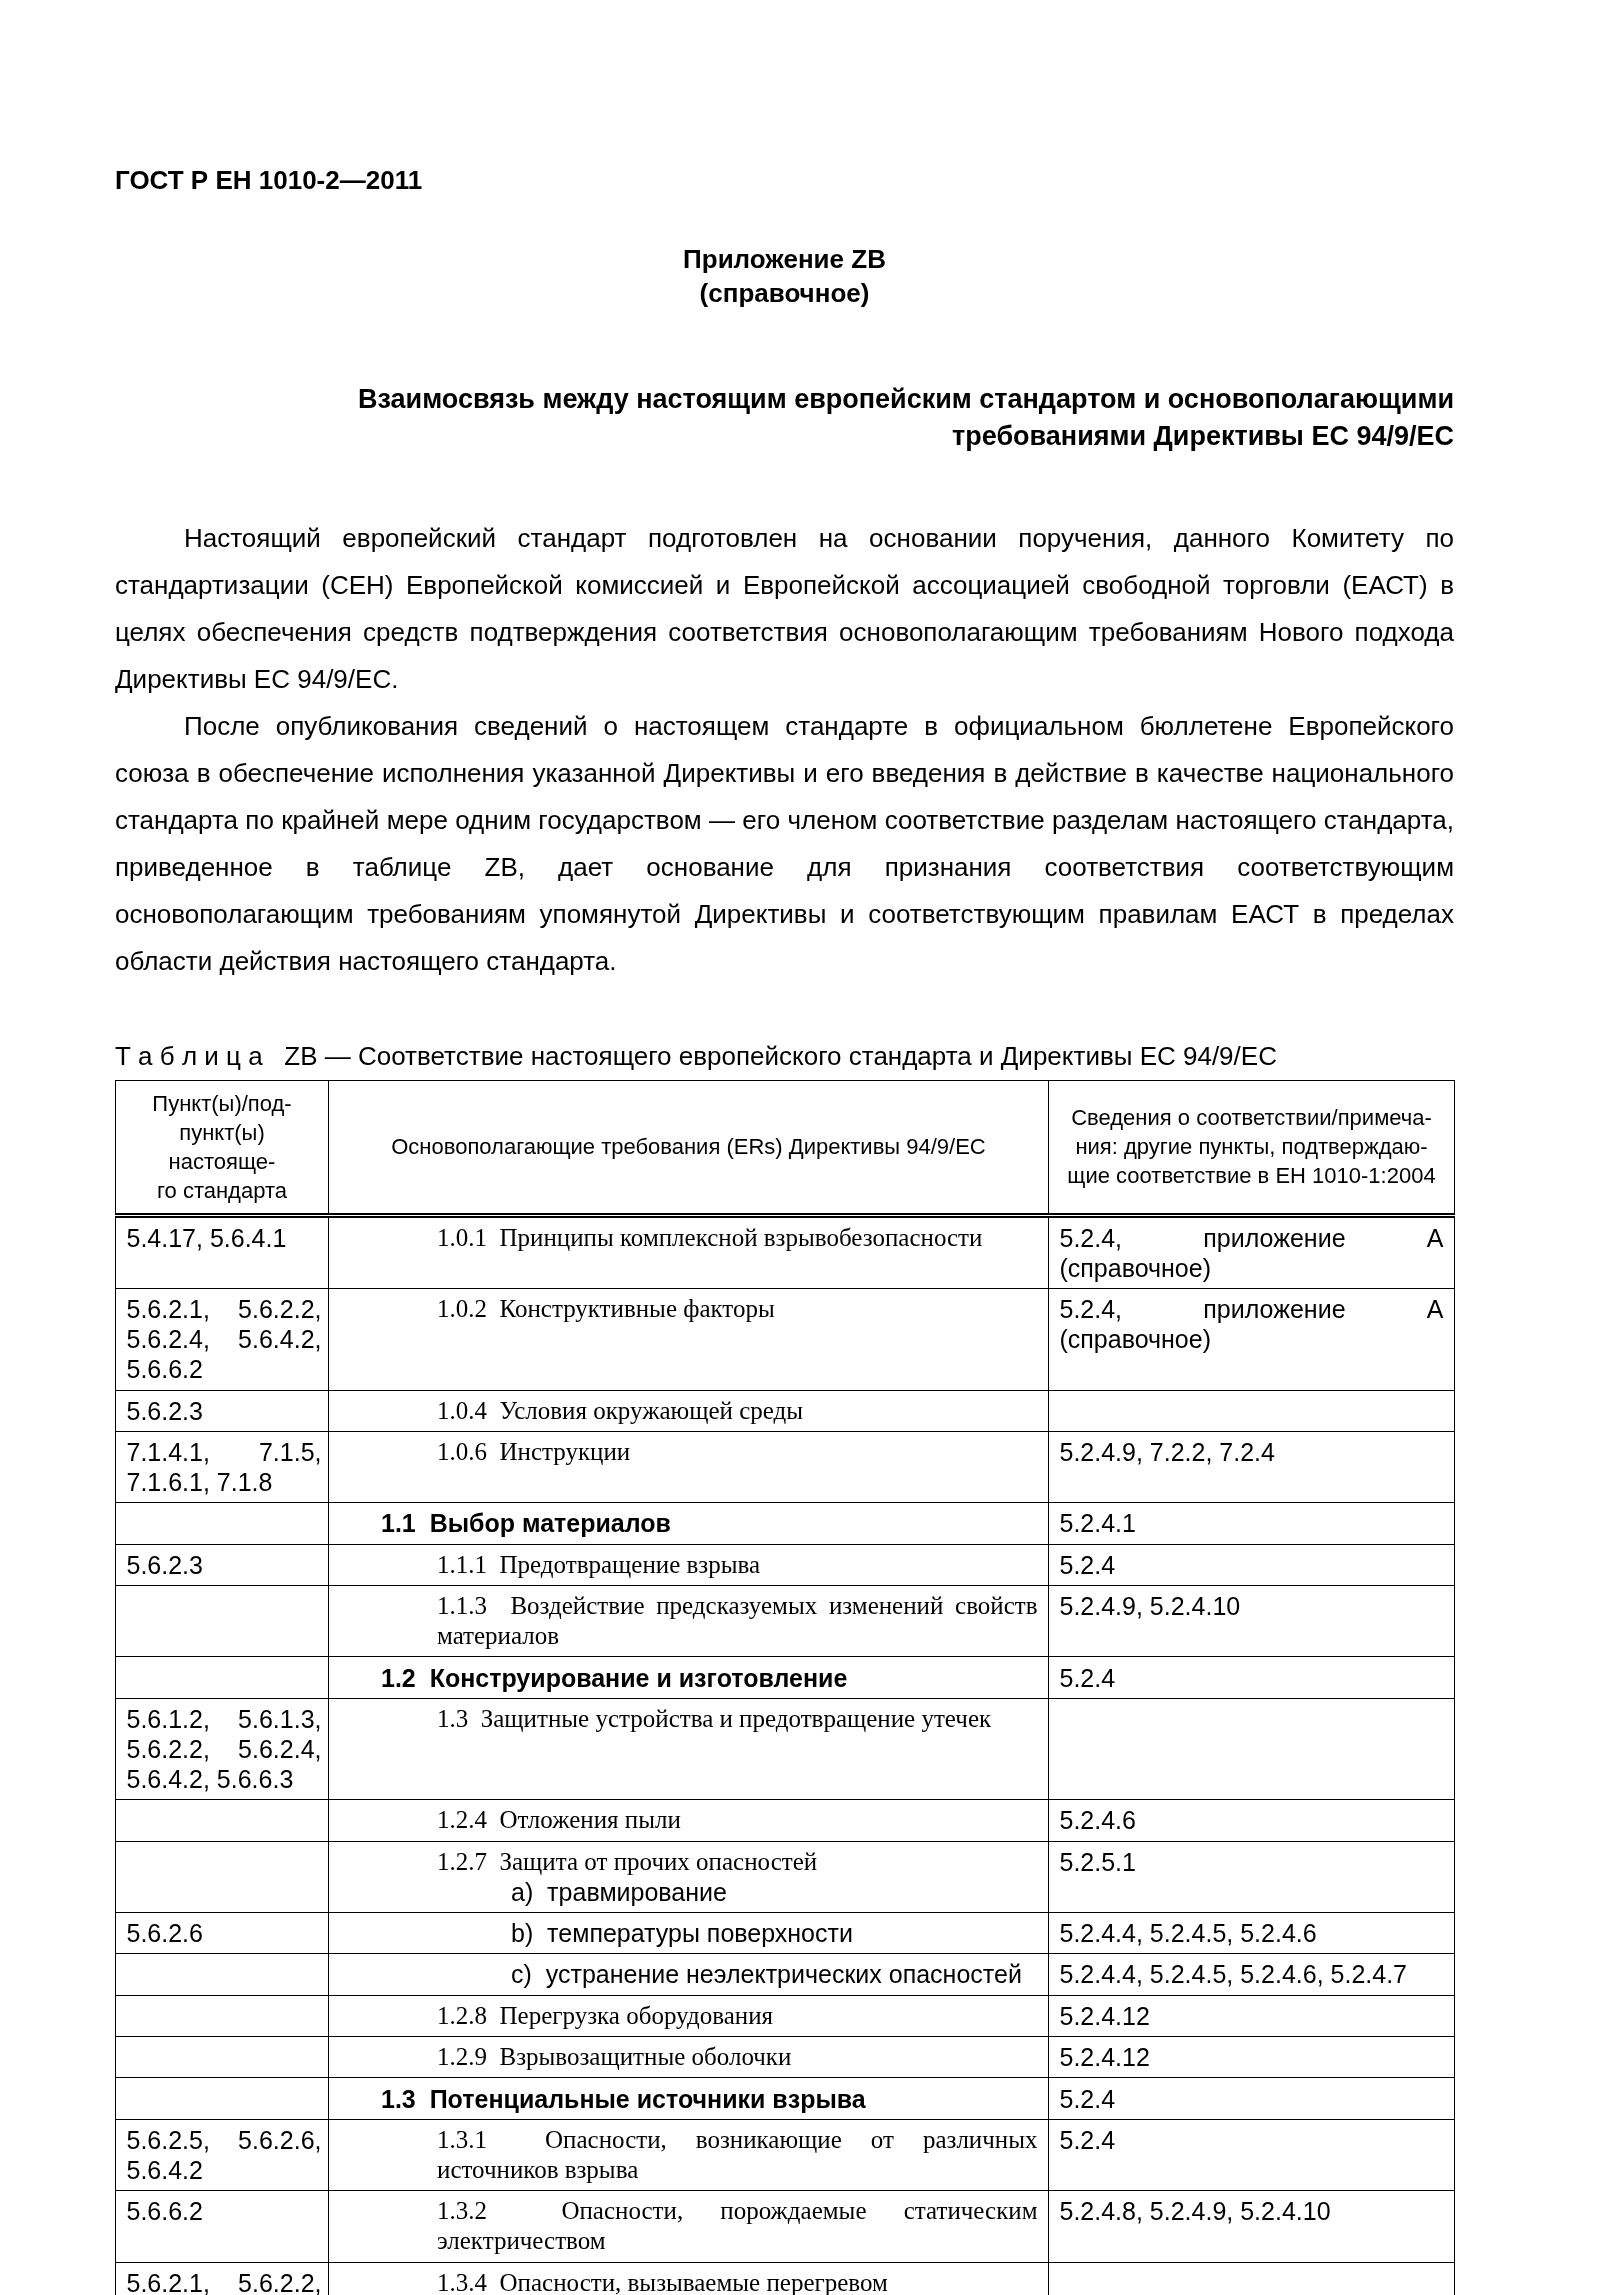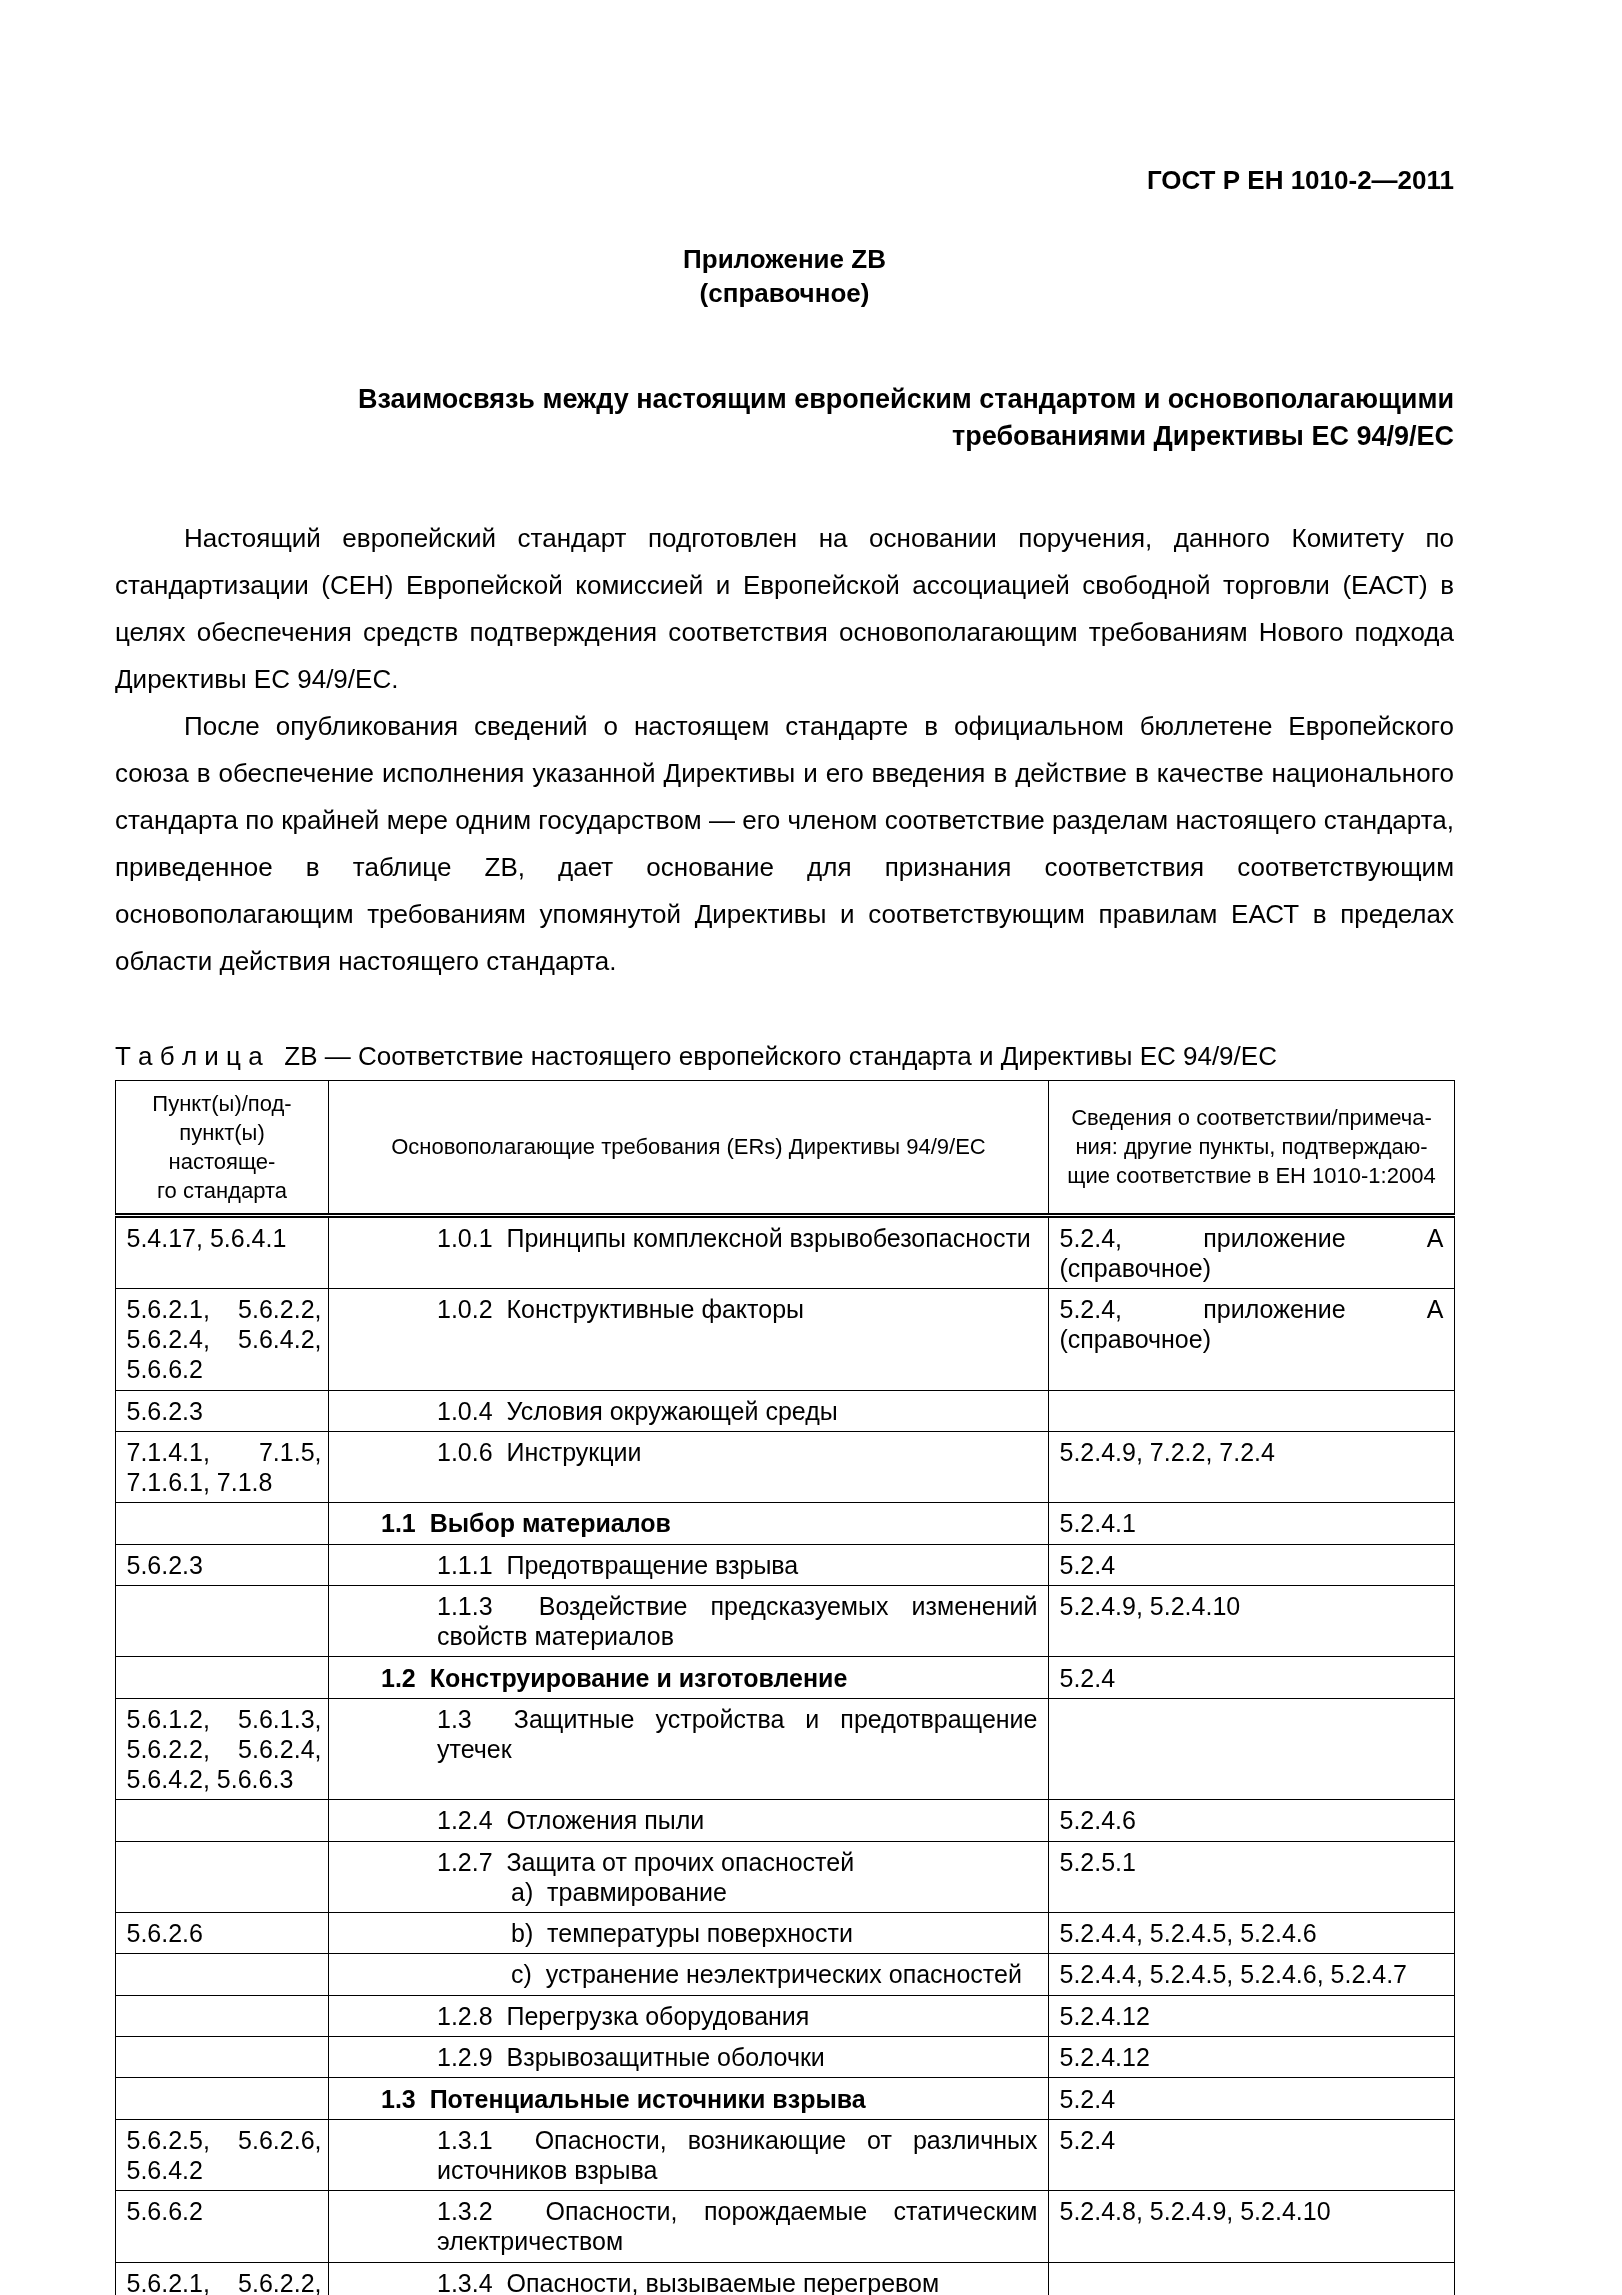--- a/index.html
+++ b/index.html
@@ -7,21 +7,20 @@
   body {
     font-family: "Liberation Sans", sans-serif;
     color: #000000;
     position: relative;
   }
   .page { position: absolute; inset: 0; background: #ffffff; }
   .content { position: absolute; left: 115px; top: 0; width: 1339px; }
 
   .doc-number {
     margin-top: 165px;
-    text-align: right;
     font-weight: bold;
     font-size: 26px;
     line-height: 31px;
   }
   .appendix-heading {
     margin-top: 46px;
     text-align: center;
     font-weight: bold;
     font-size: 26px;
     line-height: 34px;
@@ -66,21 +65,21 @@
   }
   .zb td {
     font-size: 25px;
     line-height: 30px;
     padding: 5.2px 0;
   }
   .col-clauses { padding: 5.2px 6.5px 5.2px 10.5px !important; text-align: justify; }
   .col-note    { padding: 5.2px 10.5px !important; text-align: justify; }
   .req-line    { text-align: justify; padding-right: 10.5px; }
   .indent-1 { padding-left: 52px; font-weight: bold; }
-  .indent-2 { padding-left: 108px; }
+  .indent-2 { padding-left: 108px; font-family: Liberation Serif, serif; }
   .indent-3 { padding-left: 182px; }
 </style>
 </head>
 <body>
 
 <div class="page">
   <div class="content">
 
     <div class="doc-number">ГОСТ Р ЕН 1010-2—2011</div>
 

